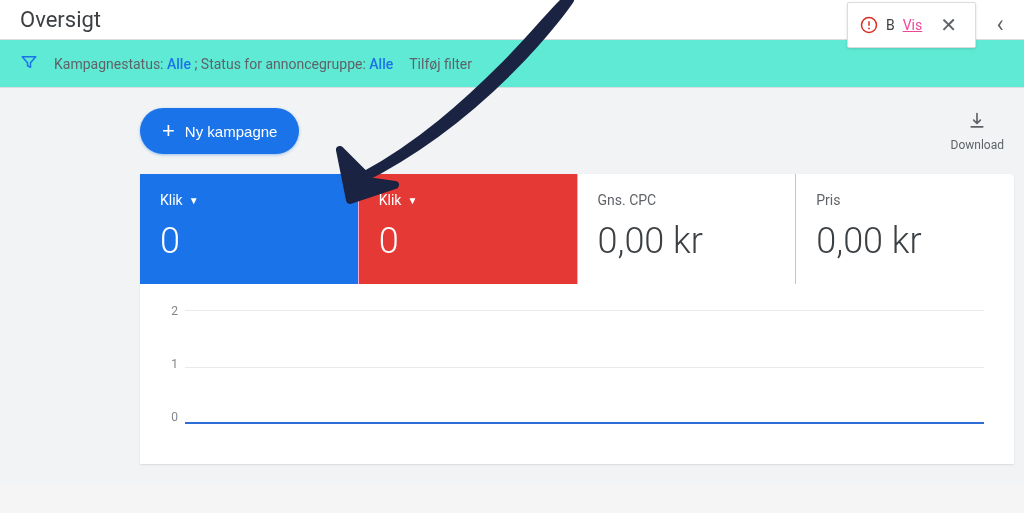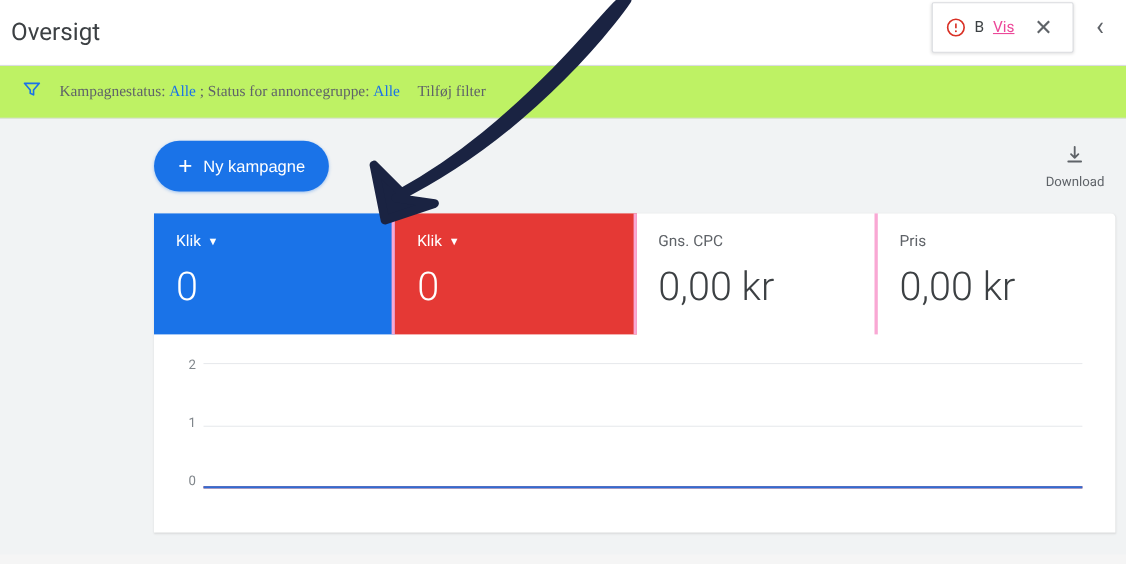--- a/index.html
+++ b/index.html
@@ -7,24 +7,24 @@
       font-family: -apple-system, BlinkMacSystemFont, 'Segoe UI', Roboto, Arial, sans-serif;
       background: #f5f5f5;
       width: 1024px;
       height: 513px;
       position: relative;
       overflow: hidden;
     }
     .header {
       background: #fff;
       border-bottom: 1px solid #dadce0;
-      height: 60px;
-      display: flex;
-      align-items: center;
-      padding: 0 10px;
+      height: 40px;
+      display: flex;
+      align-items: center;
+      padding: 0 20px;
       position: relative;
     }
     .page-title {
       font-size: 22px;
       color: #3c4043;
       font-weight: 400;
     }
     .alert-banner {
       position: absolute;
       right: 48px;
@@ -63,29 +63,28 @@
       width: 32px;
       height: 32px;
       display: flex;
       align-items: center;
       justify-content: center;
       font-size: 24px;
       color: #5f6368;
       cursor: pointer;
     }
     .filter-bar {
-      background: #bef264;
+      background: #5eead4;
       border-bottom: 1px solid #dadce0;
       height: 48px;
       display: flex;
       align-items: center;
       padding: 0 20px;
       gap: 16px;
       font-size: 14px;
-      font-family: Liberation Serif, serif;
     }
     .filter-icon {
       color: #1a73e8;
       font-size: 18px;
     }
     .filter-text { color: #5f6368; }
     .filter-bold { color: #1a73e8; font-weight: 500; }
     .add-filter { color: #5f6368; }
     .content {
       background: #f1f3f4;
@@ -129,21 +128,21 @@
       margin: 0 10px 0 140px;
       border-radius: 4px 4px 0 0;
       box-shadow: 0 1px 2px rgba(0,0,0,0.1);
     }
     .metrics-row {
       display: flex;
       height: 110px;
     }
     .metric-card {
       flex: 1;
-      border-right: 3px solid #f9a8d4;
+      border-right: 1px solid #f9a8d4;
       padding: 18px 20px;
       display: flex;
       flex-direction: column;
       gap: 12px;
     }
     .metric-card:last-child { border-right: none; }
     .metric-card.blue { background: #1a73e8; color: #fff; }
     .metric-card.red { background: #e53935; color: #fff; }
     .metric-label {
       font-size: 14px;

